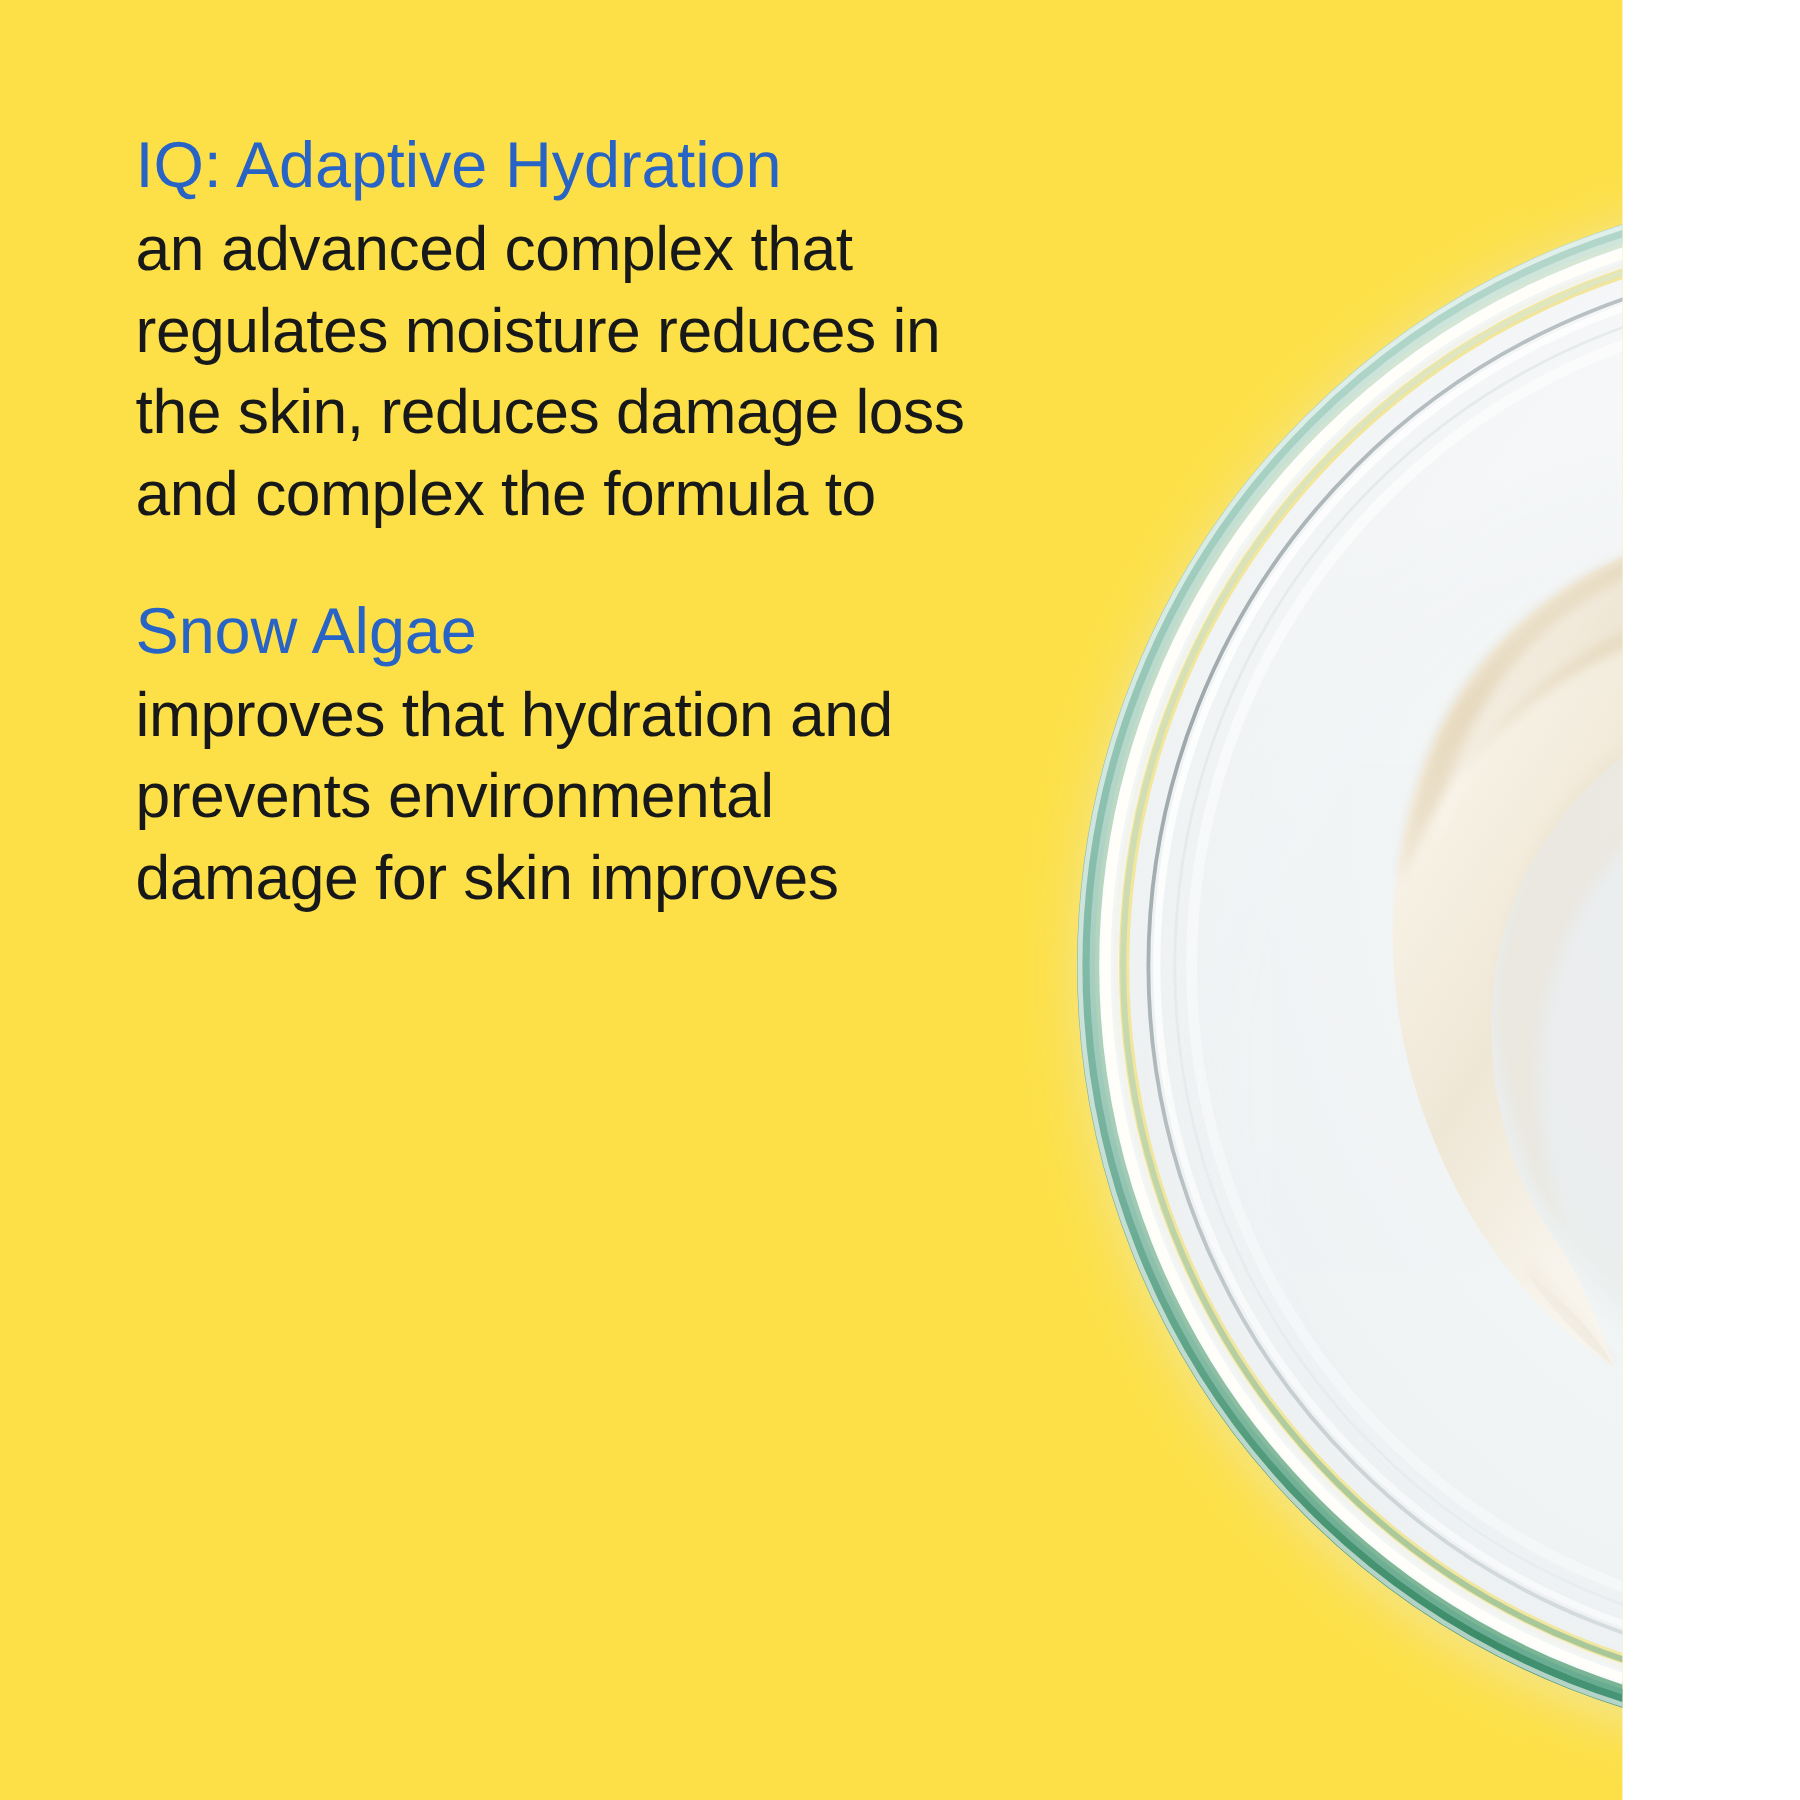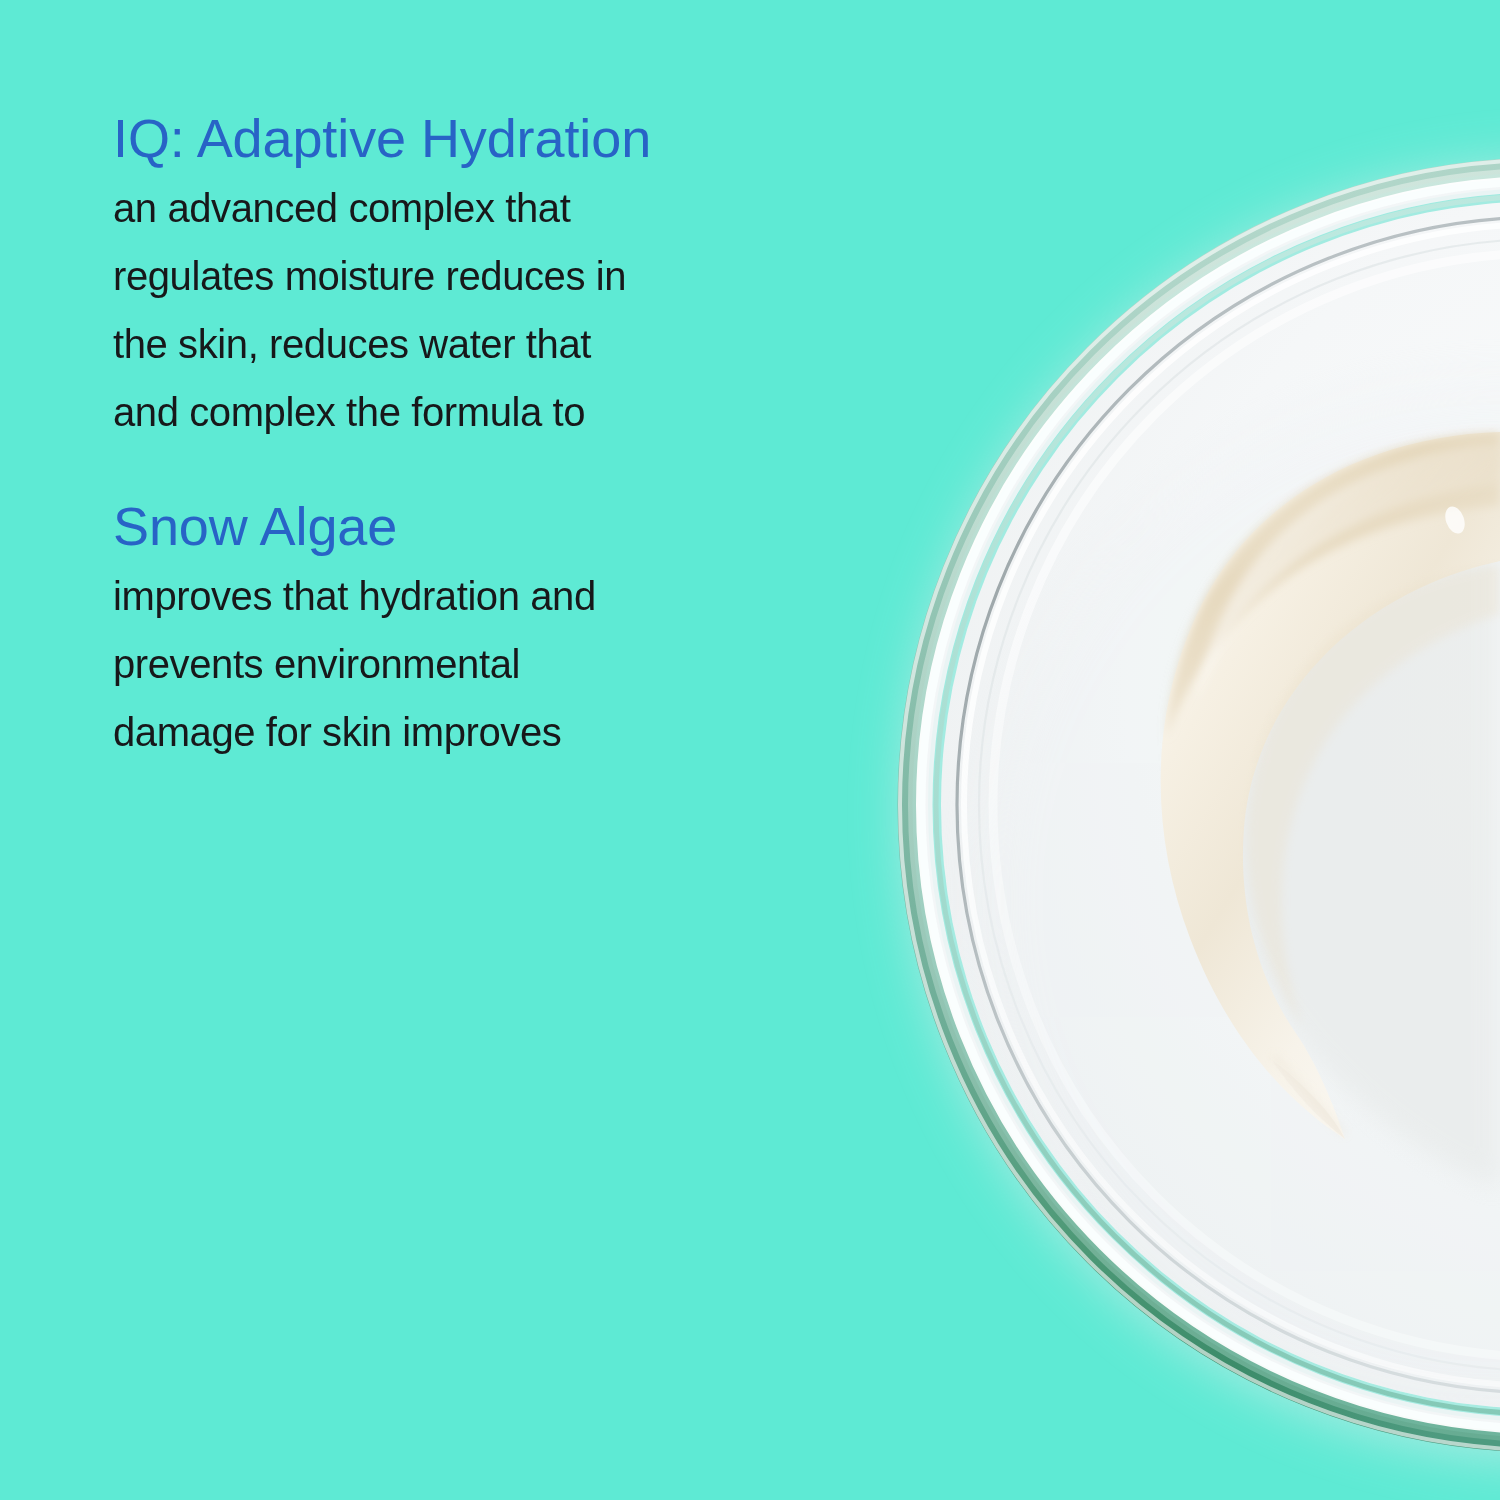--- a/index.html
+++ b/index.html
@@ -7,23 +7,23 @@
     margin: 0;
     padding: 0;
     background: #ffffff;
   }
   body {
     font-family: "Liberation Sans", "DejaVu Sans", sans-serif;
   }
 
   #page {
     position: relative;
-    width: 1500px;
+    width: 1352px;
     height: 1500px;
-    background: #5eead4;
+    background: #fde047;
     overflow: hidden;
   }
 
   
   #dish-figure {
     position: absolute;
     left: 0;
     top: 0;
     width: 1500px;
     height: 1500px;
@@ -48,21 +48,21 @@
     font-size: 54px;
     line-height: 68px;
     font-weight: 400;
     letter-spacing: -0.1px;
     color: #2863c6;
     white-space: nowrap;
   }
 
   .ingredient-desc {
     margin: 0;
-    font-size: 40px;
+    font-size: 52px;
     line-height: 68px;
     font-weight: 300;
     letter-spacing: -0.4px;
     color: #17181a;
   }
   .ingredient-desc .line { display: block; white-space: nowrap; }
 </style>
 </head>
 <body>
 
@@ -217,21 +217,21 @@
     </g>
   </svg>
 
   <div id="copy-column">
 
     <section class="ingredient-block">
       <h2 class="ingredient-name">IQ: Adaptive Hydration</h2>
       <p class="ingredient-desc">
         <span class="line">an advanced complex that</span>
         <span class="line">regulates moisture reduces in</span>
-        <span class="line">the skin, reduces water that</span>
+        <span class="line">the skin, reduces damage loss</span>
         <span class="line">and complex the formula to</span>
       </p>
     </section>
 
     <section class="ingredient-block">
       <h2 class="ingredient-name">Snow Algae</h2>
       <p class="ingredient-desc">
         <span class="line">improves that hydration and</span>
         <span class="line">prevents environmental</span>
         <span class="line">damage for skin improves</span>

